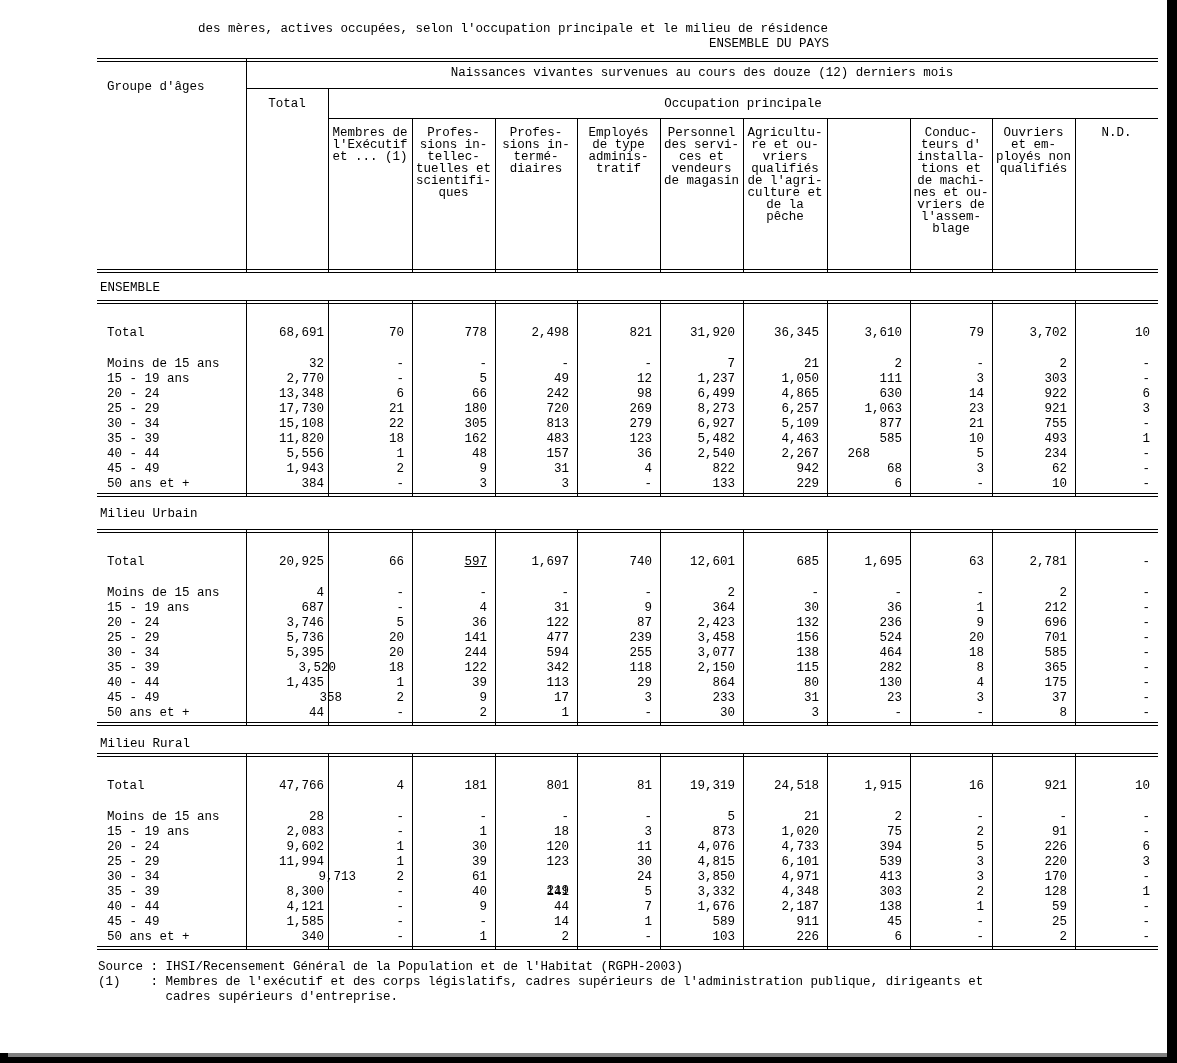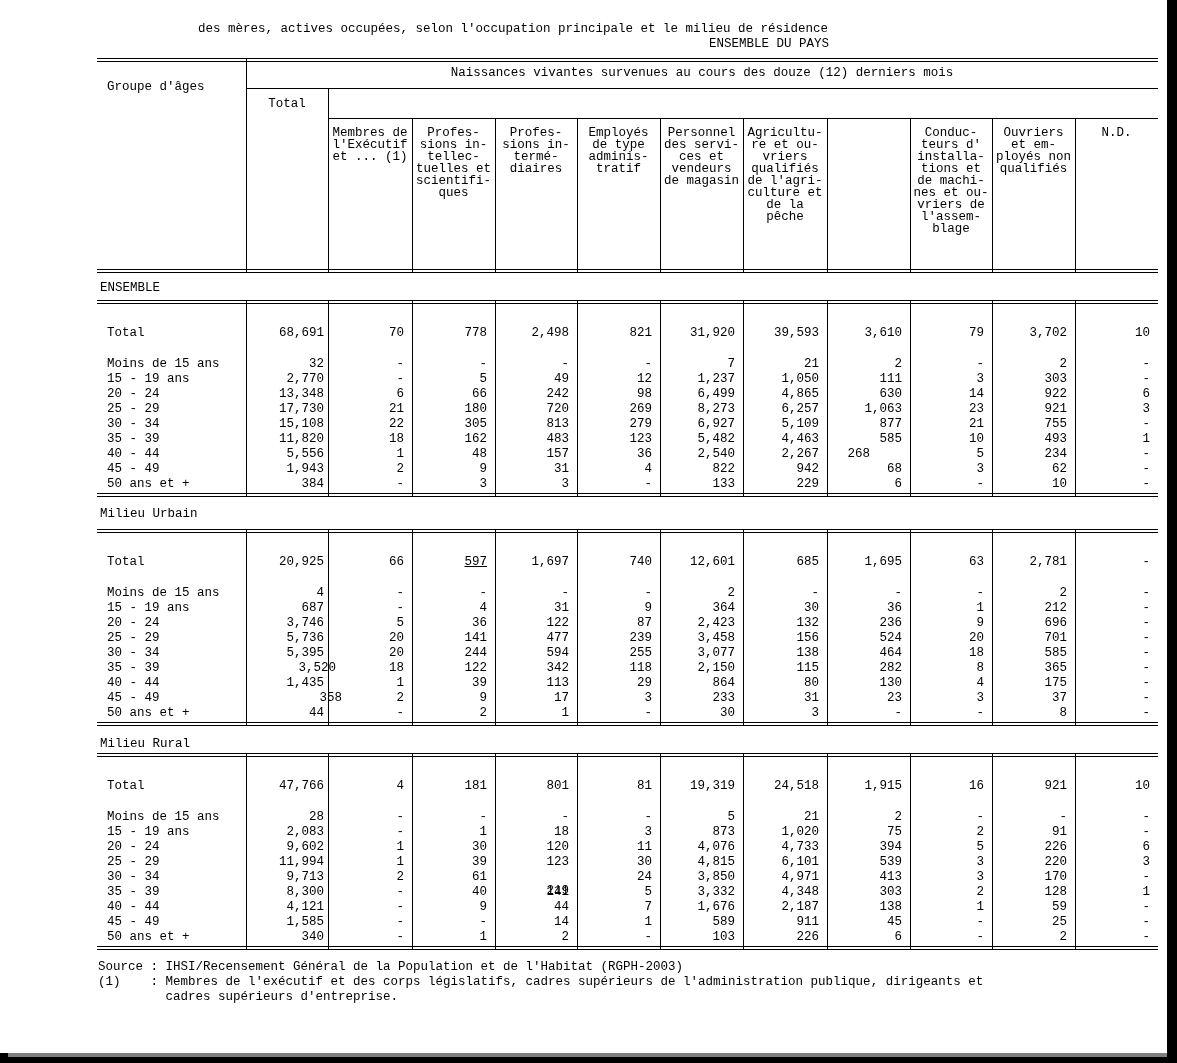--- a/index.html
+++ b/index.html
@@ -44,20 +44,21 @@
       <div class="vline" style="left: 480px; top: 118px; height: 155px;"></div>
       <div class="vline" style="left: 563px; top: 118px; height: 155px;"></div>
       <div class="vline" style="left: 646px; top: 118px; height: 155px;"></div>
       <div class="vline" style="left: 730px; top: 118px; height: 155px;"></div>
       <div class="vline" style="left: 813px; top: 118px; height: 155px;"></div>
       <div class="vline" style="left: 895px; top: 118px; height: 155px;"></div>
       <div class="vline" style="left: 978px; top: 118px; height: 155px;"></div>
       <div class="cell" style="left: 10px; top: 80px; width: 135px;">Groupe d'âges</div>
       <div class="cell" style="left: 149px; top: 66px; width: 912px; text-align: center;">Naissances vivantes survenues au cours des douze (12) derniers mois</div>
       <div class="cell" style="left: 149px; top: 97px; width: 82px; text-align: center;">Total</div>
+      <div class="cell" style="left: 231px; top: 97px; width: 830px; text-align: center;">Occupation principale</div>
       <div class="occ-head" style="left: 232px; top: 127px; width: 82px;">Membres de
 l'Exécutif
 et ... (1)</div>
       <div class="occ-head" style="left: 316px; top: 127px; width: 81px;">Profes-
 sions in-
 tellec-
 tuelles et
 scientifi-
 ques</div>
       <div class="occ-head" style="left: 399px; top: 127px; width: 80px;">Profes-
@@ -111,21 +112,21 @@
       <div class="vline" style="left: 813px; top: 300px; height: 197px;"></div>
       <div class="vline" style="left: 895px; top: 300px; height: 197px;"></div>
       <div class="vline" style="left: 978px; top: 300px; height: 197px;"></div>
       <div class="cell" style="left: 10px; top: 326px; width: 137px;">Total</div>
       <div class="cell num" style="left: 149px; top: 326px; width: 78px;">68,691</div>
       <div class="cell num" style="left: 231px; top: 326px; width: 76px;">70</div>
       <div class="cell num" style="left: 315px; top: 326px; width: 75px;">778</div>
       <div class="cell num" style="left: 398px; top: 326px; width: 74px;">2,498</div>
       <div class="cell num" style="left: 480px; top: 326px; width: 75px;">821</div>
       <div class="cell num" style="left: 563px; top: 326px; width: 75px;">31,920</div>
-      <div class="cell num" style="left: 646px; top: 326px; width: 76px;">39,593</div>
+      <div class="cell num" style="left: 646px; top: 326px; width: 76px;">36,345</div>
       <div class="cell num" style="left: 730px; top: 326px; width: 75px;">3,610</div>
       <div class="cell num" style="left: 813px; top: 326px; width: 74px;">79</div>
       <div class="cell num" style="left: 895px; top: 326px; width: 75px;">3,702</div>
       <div class="cell num" style="left: 978px; top: 326px; width: 75px;">10</div>
       <div class="cell" style="left: 10px; top: 357px; width: 137px;">Moins de 15 ans</div>
       <div class="cell num" style="left: 149px; top: 357px; width: 78px;">32</div>
       <div class="cell num" style="left: 231px; top: 357px; width: 76px;">-</div>
       <div class="cell num" style="left: 315px; top: 357px; width: 75px;">-</div>
       <div class="cell num" style="left: 398px; top: 357px; width: 74px;">-</div>
       <div class="cell num" style="left: 480px; top: 357px; width: 75px;">-</div>
@@ -437,21 +438,21 @@
       <div class="cell num" style="left: 315px; top: 855px; width: 75px;">39</div>
       <div class="cell num" style="left: 398px; top: 855px; width: 74px;">123</div>
       <div class="cell num" style="left: 480px; top: 855px; width: 75px;">30</div>
       <div class="cell num" style="left: 563px; top: 855px; width: 75px;">4,815</div>
       <div class="cell num" style="left: 646px; top: 855px; width: 76px;">6,101</div>
       <div class="cell num" style="left: 730px; top: 855px; width: 75px;">539</div>
       <div class="cell num" style="left: 813px; top: 855px; width: 74px;">3</div>
       <div class="cell num" style="left: 895px; top: 855px; width: 75px;">220</div>
       <div class="cell num" style="left: 978px; top: 855px; width: 75px;">3</div>
       <div class="cell" style="left: 10px; top: 870px; width: 137px;">30 - 34</div>
-      <div class="cell num" style="left: 149px; top: 870px; width: 78px;">9,713</div>
+      <div class="cell num" style="left: 149px; top: 870px; width: 78px; padding-left: 32px;">9,713</div>
       <div class="cell num" style="left: 231px; top: 870px; width: 76px;">2</div>
       <div class="cell num" style="left: 315px; top: 870px; width: 75px;">61</div>
       <div class="cell num" style="left: 398px; top: 884px; width: 74px;">219</div>
       <div class="cell num" style="left: 480px; top: 870px; width: 75px;">24</div>
       <div class="cell num" style="left: 563px; top: 870px; width: 75px;">3,850</div>
       <div class="cell num" style="left: 646px; top: 870px; width: 76px;">4,971</div>
       <div class="cell num" style="left: 730px; top: 870px; width: 75px;">413</div>
       <div class="cell num" style="left: 813px; top: 870px; width: 74px;">3</div>
       <div class="cell num" style="left: 895px; top: 870px; width: 75px;">170</div>
       <div class="cell num" style="left: 978px; top: 870px; width: 75px;">-</div>

